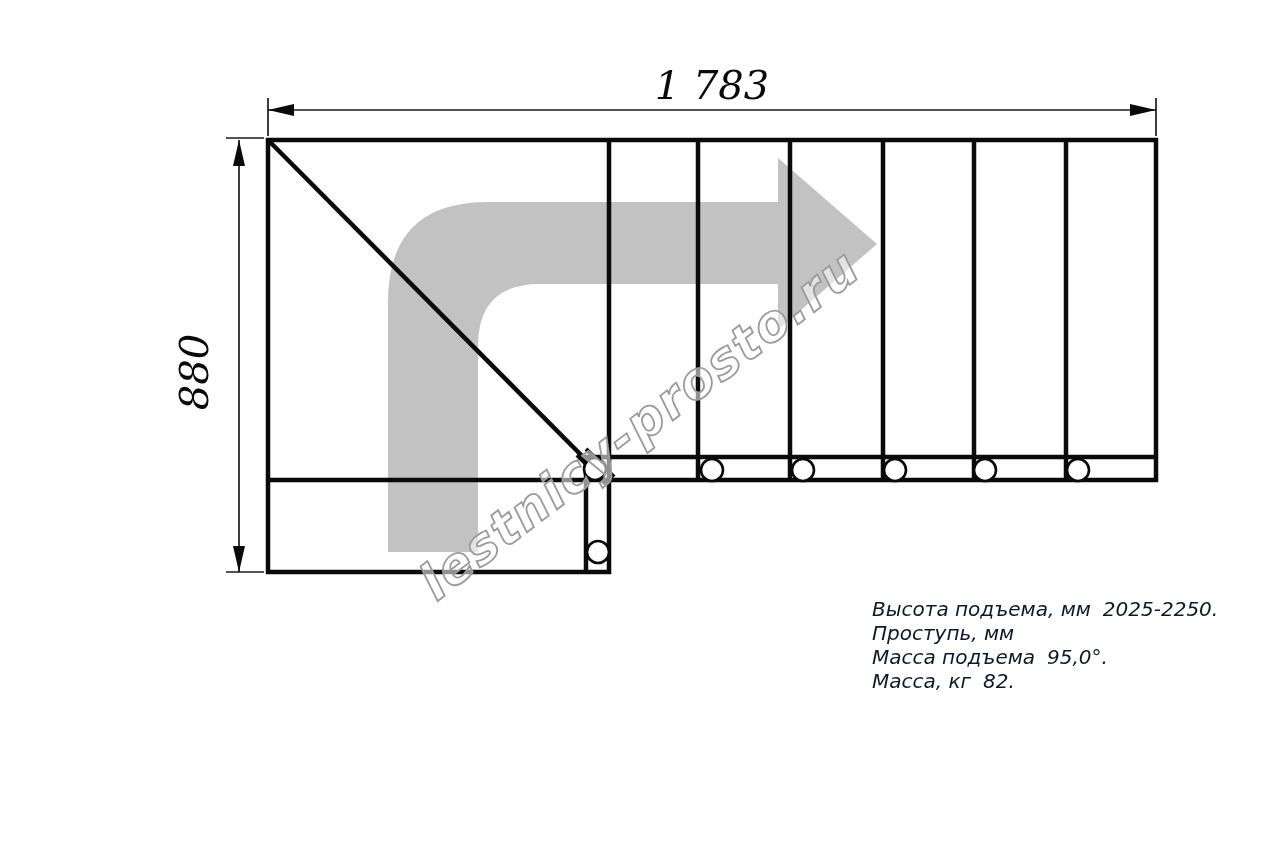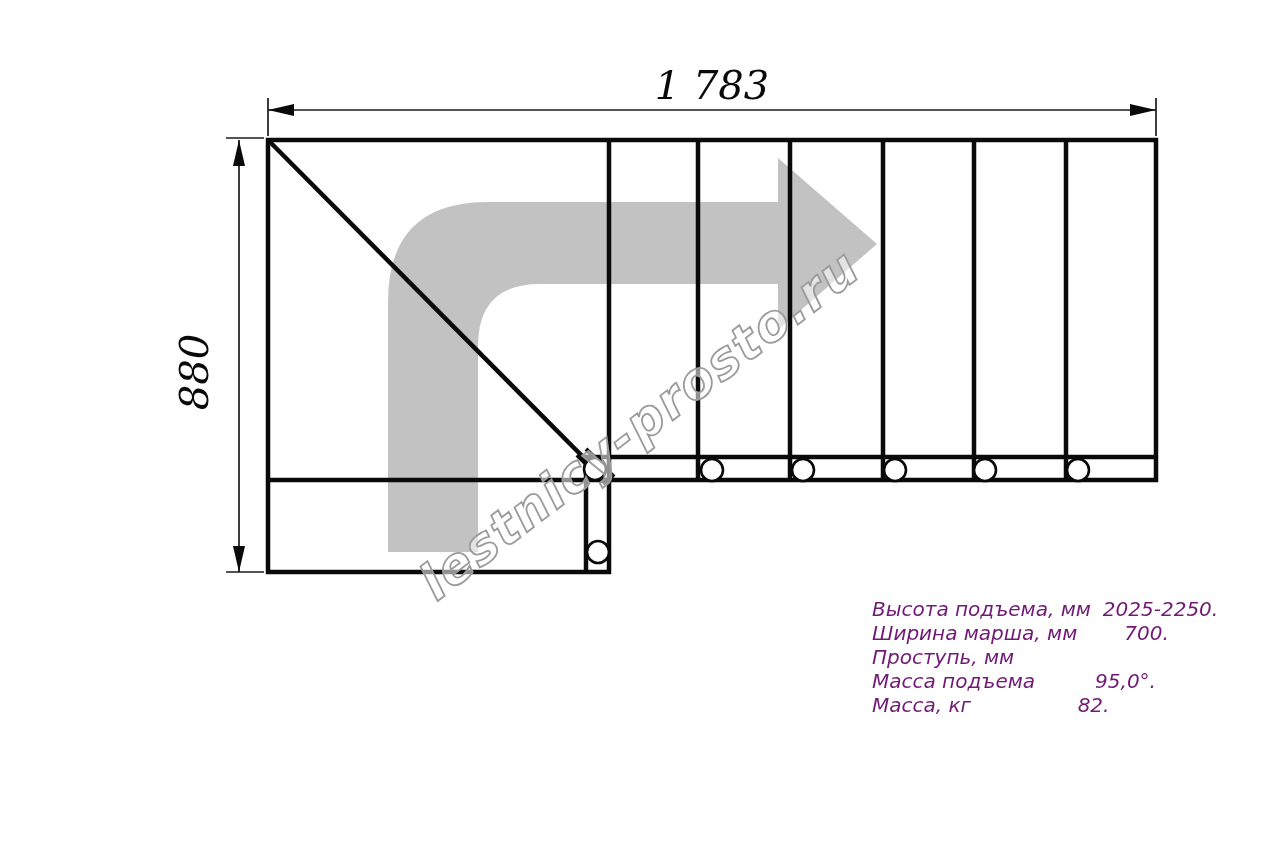--- a/index.html
+++ b/index.html
@@ -28,30 +28,30 @@
     stroke-width:1.8px;
   }
   #specs-table{
     position:absolute;
     left:872px;top:597px;
     width:332px;
     font-family:"DejaVu Sans","Liberation Sans",sans-serif;
     font-style:italic;
     font-size:20px;
     line-height:24px;
-    color:#701a75;
+    color:#0f172a;
   }
   .spec-row{
     display:flex;
     justify-content:space-between;
     align-items:baseline;
     white-space:nowrap;
   }
   .spec-label{text-align:left;}
-  .spec-value{text-align:center;flex:1 1 auto;padding-left:12px;}
+  .spec-value{text-align:left;flex:1 1 auto;padding-left:12px;}
 </style>
 </head>
 <body>
 
 <div id="page">
 
   <svg id="plan-svg" width="1280" height="853" viewBox="0 0 1280 853">
 
     <g>
       <path d="M388,552 L388,302 Q388,202 488,202 L778,202 L778,158 L877,244 L778,330 L778,284 L540,284 Q478,284 478,346 L478,552 Z" fill="#c2c2c2" stroke="none"></path>
@@ -117,24 +117,20 @@
 
     <text class="watermark" text-anchor="middle" transform="translate(650,438) rotate(-37.5)">lestnicy-prosto.ru</text>
   </svg>
 
   <div id="specs-table">
     <div class="spec-row">
       <span class="spec-label">Высота подъема, мм</span>
       <span class="spec-value">2025-2250.</span>
     </div>
     <div class="spec-row">
-      <span class="spec-label">Ширина марша, мм</span>
-      <span class="spec-value">700.</span>
-    </div>
-    <div class="spec-row">
       <span class="spec-label">Проступь, мм</span>
     </div>
     <div class="spec-row">
       <span class="spec-label">Масса подъема</span>
       <span class="spec-value">95,0°.</span>
     </div>
     <div class="spec-row">
       <span class="spec-label">Масса, кг</span>
       <span class="spec-value">82.</span>
     </div>

